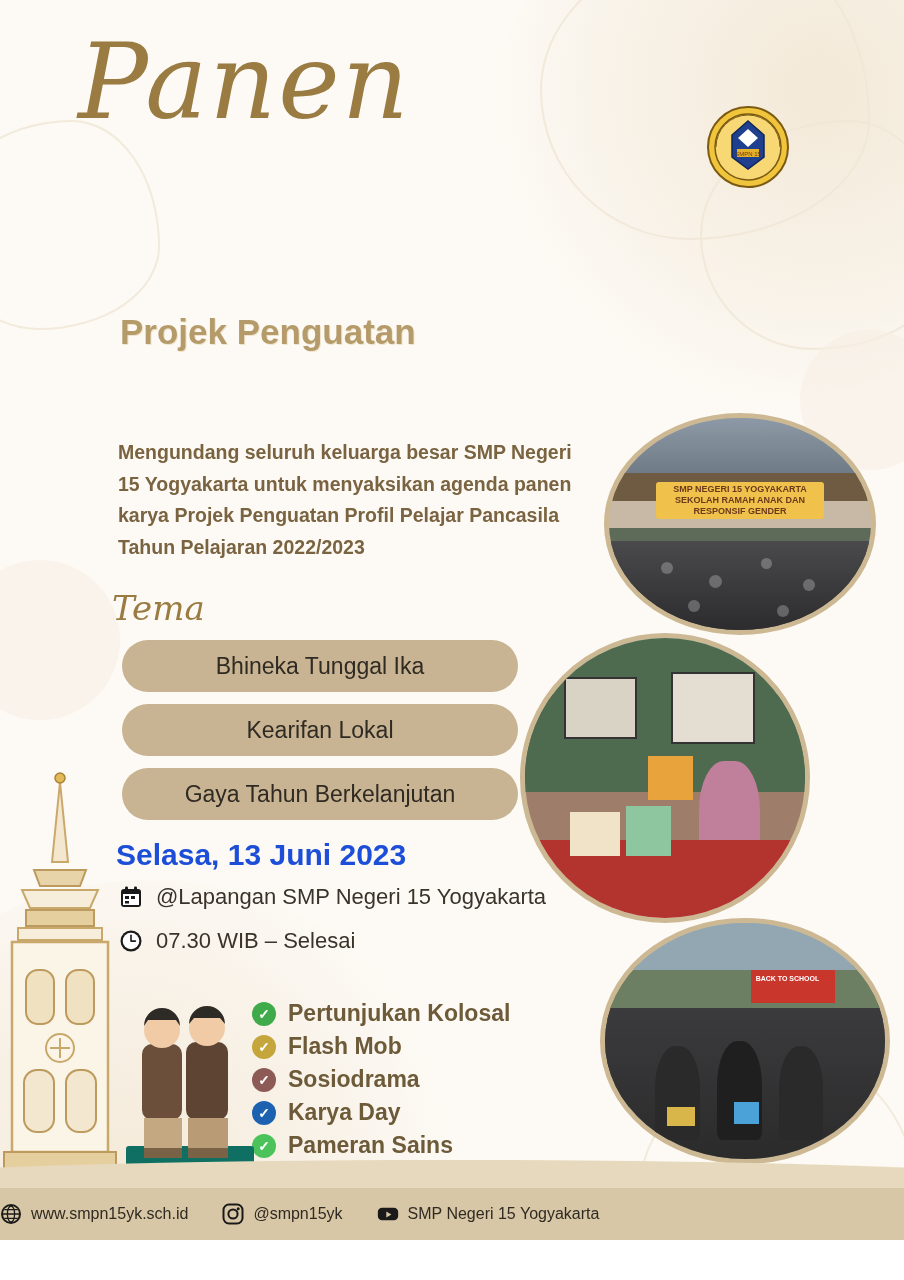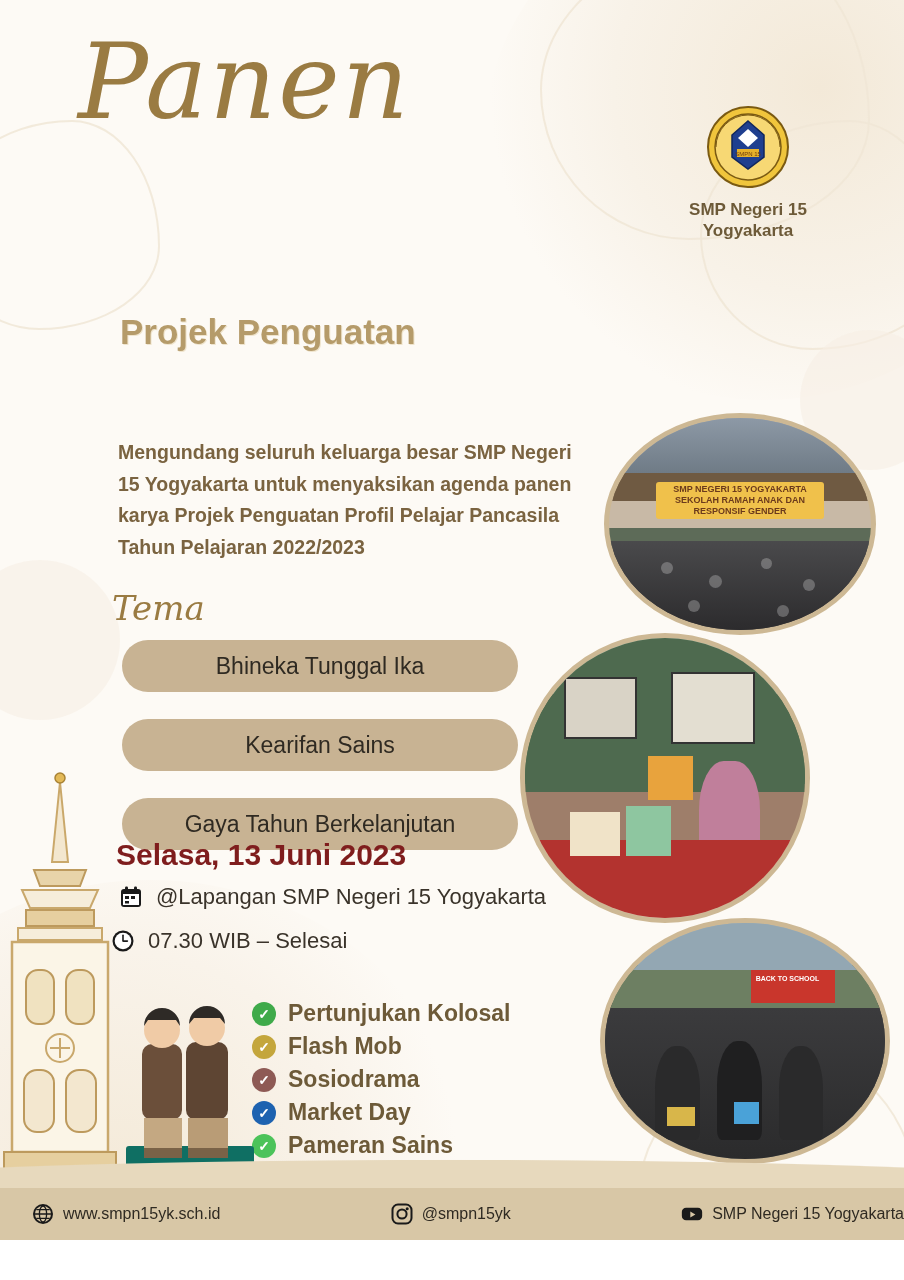--- a/index.html
+++ b/index.html
@@ -111,48 +111,48 @@
     font-size: 34px;
     color: #9a7b42;
   }
   .tema-list {
     position: absolute;
     left: 122px; top: 640px;
     width: 396px;
   }
   .tema-pill {
     height: 52px;
-    margin-bottom: 27px;
+    margin-bottom: 12px;
     background: #c8b393;
     border-radius: 26px;
     display: flex;
     align-items: center;
     justify-content: center;
     color: #2f2a22;
     font-size: 23px;
   }
 
   
   .date-line {
     position: absolute;
     left: 116px; top: 838px;
     font-size: 30px;
     font-weight: bold;
-    color: #7f1d1d;
+    color: #1d4ed8;
   }
   .info-row {
     position: absolute;
     display: flex;
     align-items: center;
     gap: 12px;
     font-size: 22px;
     color: #3a332a;
   }
   .info-venue { left: 118px; top: 884px; }
-  .info-time  { left: 110px; top: 928px; justify-content: center; }
+  .info-time  { left: 118px; top: 928px; justify-content: center; }
   .ico {
     width: 26px; height: 26px;
     flex: 0 0 26px;
     display: inline-flex;
     align-items: center;
     justify-content: center;
   }
 
   
   .acts {
@@ -239,23 +239,22 @@
   }
 
   
   .footer {
     position: absolute;
     left: 0; bottom: 0;
     width: 904px; height: 52px;
     background: #d8c7a6;
     display: flex;
     align-items: center;
-    justify-content: space-between;
+    justify-content: flex-start;
     gap: 34px;
-    padding-left: 32px;
   }
   .footer-item {
     display: flex;
     align-items: center;
     gap: 9px;
     font-size: 16px;
     color: #2f2a22;
   }
   .f-ico {
     width: 22px; height: 22px;
@@ -297,30 +296,26 @@
       <svg viewBox="0 0 84 84" width="84" height="84">
         <circle cx="42" cy="42" r="40" fill="#f0c53c" stroke="#7a5a12" stroke-width="2"></circle>
         <circle cx="42" cy="42" r="33" fill="#f7d874" stroke="#7a5a12" stroke-width="1.5"></circle>
         <path d="M42 16 L58 30 L58 52 L42 64 L26 52 L26 30 Z" fill="#1f3f8f" stroke="#10265c" stroke-width="1.5"></path>
         <path d="M42 24 L52 33 L42 42 L32 33 Z" fill="#ffffff"></path>
         <rect x="31" y="44" width="22" height="8" fill="#e6b12a"></rect>
         <text x="42" y="51" font-size="6" text-anchor="middle" fill="#6b3a0d" font-family="Liberation Sans, sans-serif">SMPN 15</text>
         <path d="M10 42 a32 32 0 0 1 64 0" fill="none" stroke="#7a5a12" stroke-width="1"></path>
       </svg>
     </div>
-    <div class="school-name">
-      <div>SMP Negeri 15</div>
-      <div>Yogyakarta</div>
-    </div>
   </div>
 
   <div class="tema-label">Tema</div>
   <div class="tema-list">
     <div class="tema-pill">Bhineka Tunggal Ika</div>
-    <div class="tema-pill">Kearifan Sains</div>
+    <div class="tema-pill">Kearifan Lokal</div>
     <div class="tema-pill">Gaya Tahun Berkelanjutan</div>
   </div>
 
   <div class="date-line">Selasa, 13 Juni 2023</div>
 
   <div class="info-row info-venue">
     <span class="ico">
       <svg viewBox="0 0 24 24" width="24" height="24">
         <rect x="2" y="4" width="20" height="18" rx="3" fill="#1a1a1a"></rect>
         <rect x="4" y="9" width="16" height="11" fill="#ffffff"></rect>
@@ -354,21 +349,21 @@
     <div class="act">
       <span class="act-dot" style="background:#c4a63c">✓</span>
       <span class="act-label">Flash Mob</span>
     </div>
     <div class="act">
       <span class="act-dot" style="background:#8e5a55">✓</span>
       <span class="act-label">Sosiodrama</span>
     </div>
     <div class="act">
       <span class="act-dot" style="background:#1d62b0">✓</span>
-      <span class="act-label">Market Day</span>
+      <span class="act-label">Karya Day</span>
     </div>
     <div class="act">
       <span class="act-dot" style="background:#4cc35a">✓</span>
       <span class="act-label">Pameran Sains</span>
     </div>
     <div class="act">
       <span class="act-dot" style="background:#ef7a3a">✓</span>
     </div>
   </div>
 

